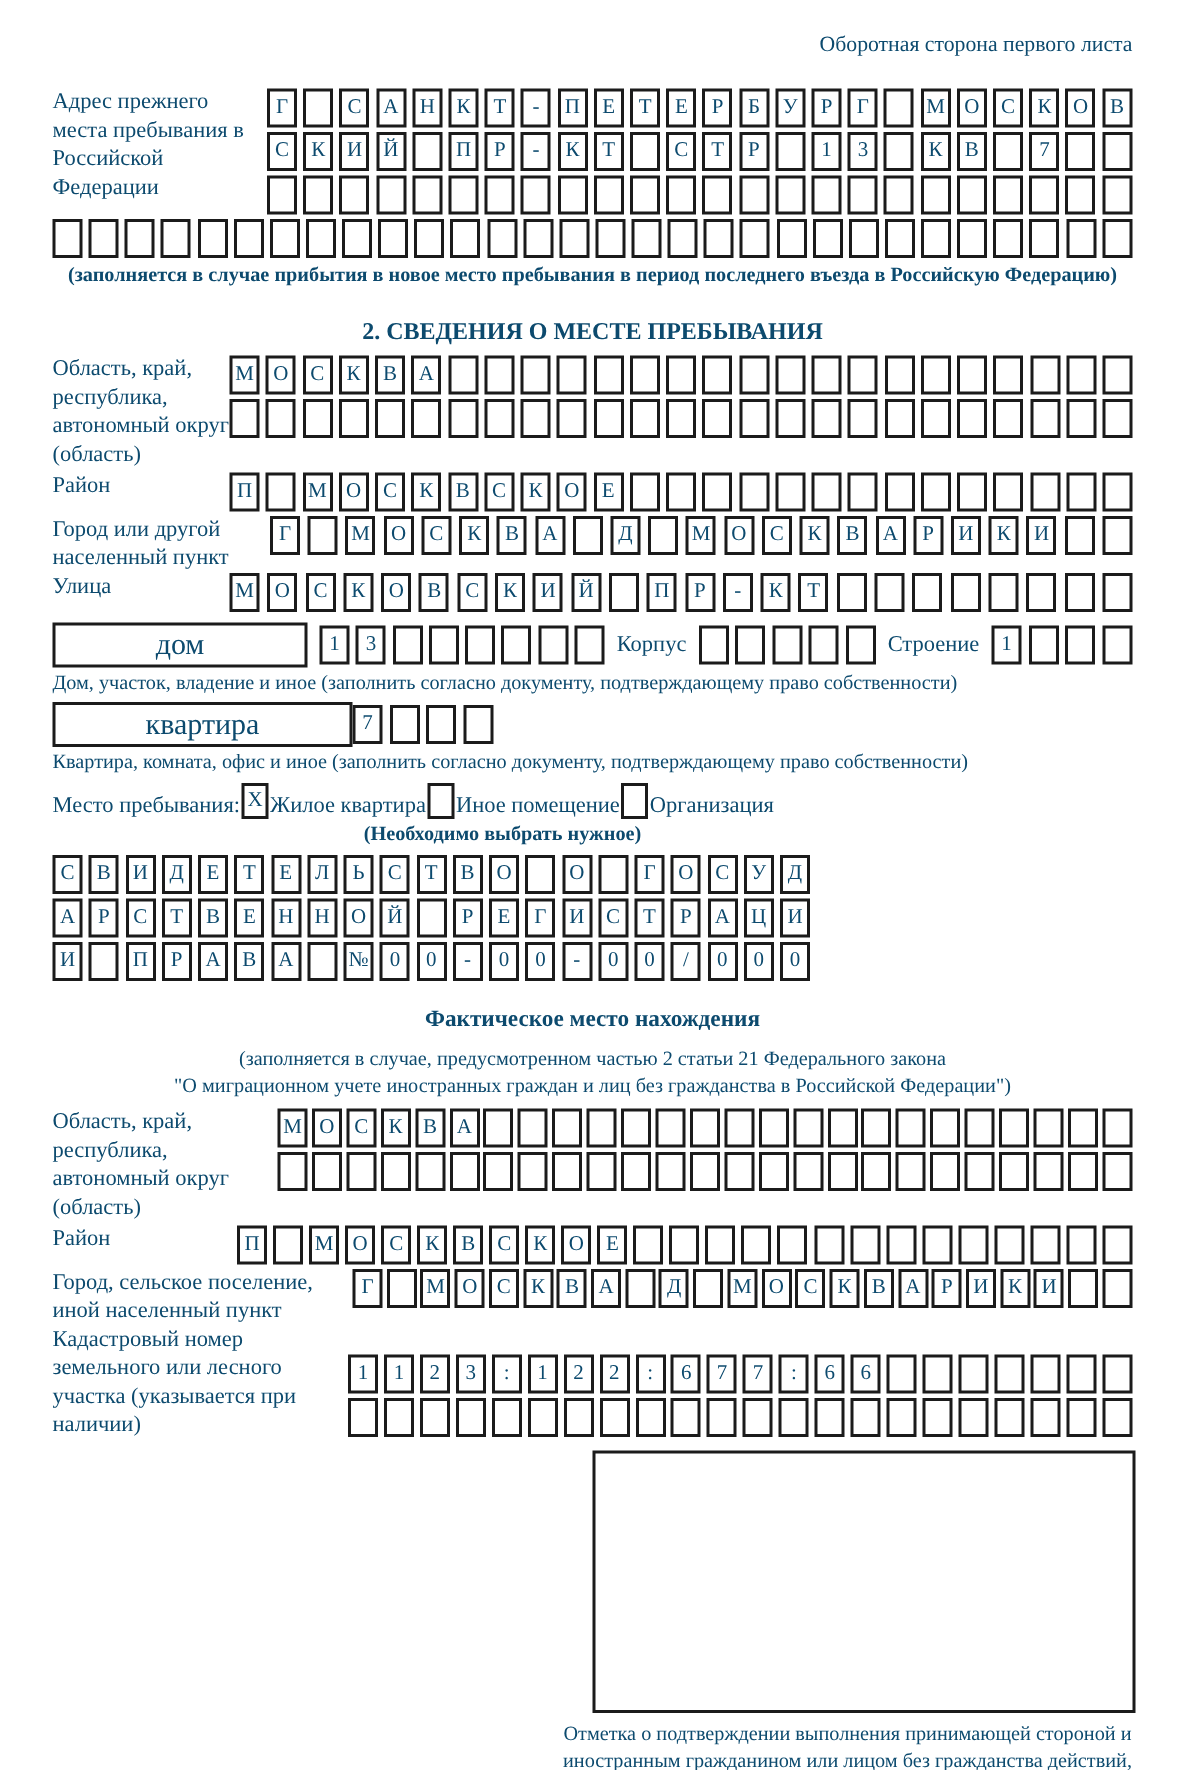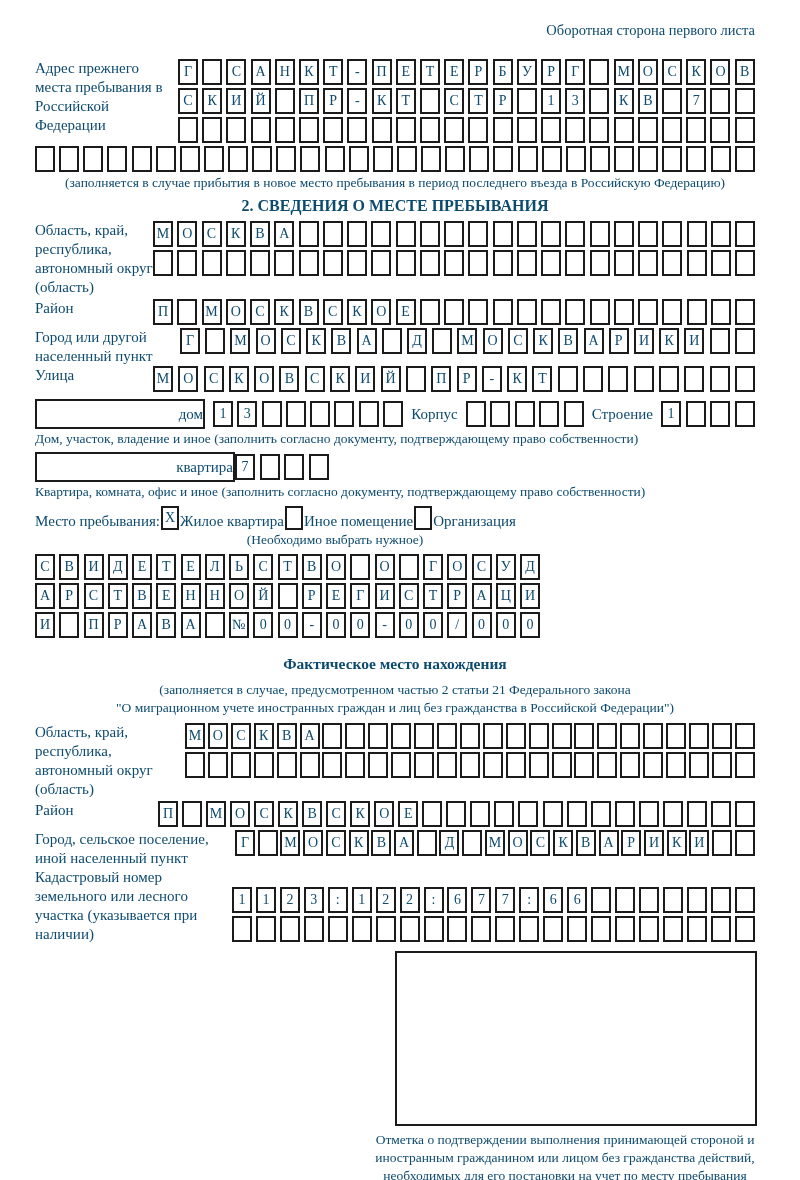--- a/index.html
+++ b/index.html
@@ -24,27 +24,27 @@
     border:2px solid #1b1b1b; background:#fff;
     font-size:14px; line-height:21px; text-align:center; overflow:hidden;
   }
   .w94{width:94px;} .w118{width:118px;} .w123{width:123px;} .w143{width:143px;}
   .w145{width:145px;} .w150{width:150px;} .w170{width:170px;} .w190{width:190px;}
   .w197{width:197px;} .w200{width:200px;} .w215{width:215px;}
   .w505{width:505px;} .w520{width:520px;} .w523{width:523px;} .w570{width:570px;}
   .w575{width:575px;} .w577{width:577px;} .w597{width:597px;} .w602{width:602px;}
   .w720{width:720px;}
 
-  .center-note{ width:720px; text-align:center; font-size:13.5px; margin:2px 0 6px 0; }
-  .sec-title{ width:720px; text-align:center; font-weight:bold; font-size:16px; margin:6px 0 6px 0; }
+  .center-note{ width:720px; text-align:center; font-size:13.5px; margin:2px 0 6px 0;font-weight:bold; }
+  .sec-title{ width:720px; text-align:center; font-weight:bold; font-size:16px; margin:22px 0 6px 0; }
 
   .house-row{ display:flex; justify-content:space-between; align-items:center; width:720px; margin:4px 0 2px 0; }
   .field-box{
     height:30px; box-sizing:border-box; border:2px solid #1b1b1b;
-    display:flex; align-items:center; justify-content:flex-end; font-size:15px; flex:none;
+    display:flex; align-items:center; justify-content:center; font-size:20px; flex:none;
   }
   .inline-label{ font-size:15px; flex:none; }
   .small-caption{ font-size:13.5px; margin:2px 0 5px 0; }
   .apt-row{ display:flex; align-items:center; gap:0; margin:2px 0 2px 0; }
 
   .premises-row{ display:flex; align-items:flex-end; gap:1px; margin:6px 0 2px 0; font-size:15px; }
   .checkbox{
     display:inline-block; width:18px; height:24px; box-sizing:border-box;
     border:2px solid #1b1b1b; font-size:14px; line-height:20px; text-align:center; flex:none;
   }

